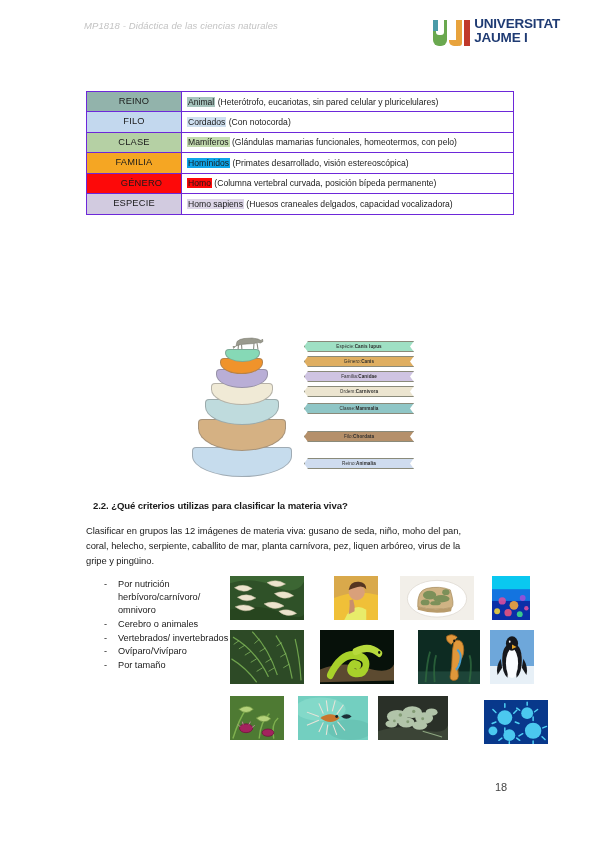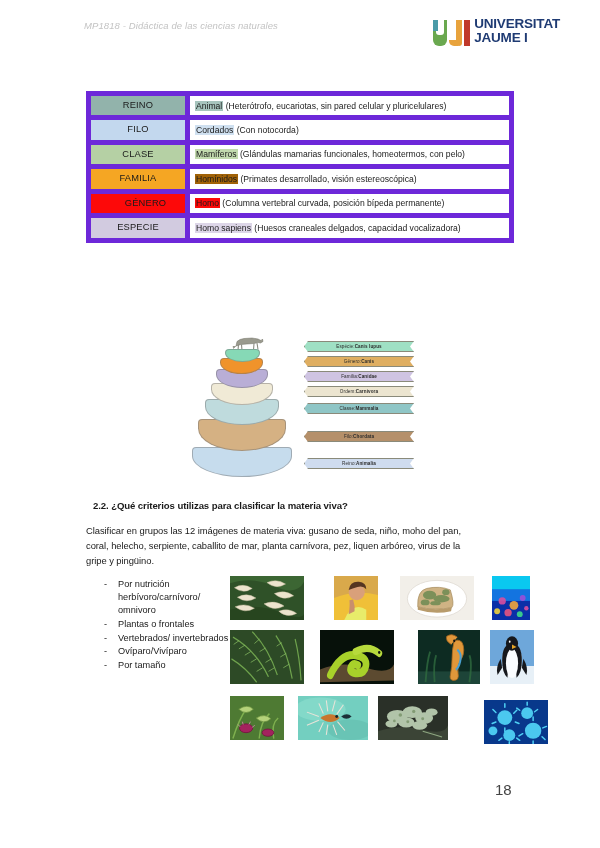--- a/index.html
+++ b/index.html
@@ -105,21 +105,21 @@
   .taxo-table {
     position: absolute;
     left: 86px;
     top: 91px;
     width: 428px;
     border-collapse: collapse;
     table-layout: fixed;
     font-size: 8.6px;
   }
   .taxo-table td {
-    border: 5px solid #6d28d9;
+    border: 1px solid #6d28d9;
     padding: 3px 5px;
     vertical-align: middle;
     line-height: 1.45;
   }
   .taxo-rank {
     width: 84px;
     text-align: center;
     font-size: 9.3px;
     letter-spacing: 0.2px;
   }
@@ -223,21 +223,21 @@
     overflow: hidden;
     background: #dfe3e0;
   }
   .photo > svg { display: block; width: 100%; height: 100%; }
 
   
   .page-number {
     position: absolute;
     left: 495px;
     top: 781px;
-    font-size: 15px;
+    font-size: 11px;
     color: #444444;
   }
 </style>
 </head>
 <body>
 
 <div class="page-header">
   <div class="course-code">MP1818 - Didáctica de las ciencias naturales</div>
   <div class="uji-logo">
     <div class="uji-mark">
@@ -261,21 +261,21 @@
       <tr>
         <td class="taxo-rank" style="background: rgb(195, 216, 238);">FILO</td>
         <td class="taxo-desc"><span class="taxo-name" style="background: rgb(207, 224, 240);">Cordados</span><span> (Con notocorda)</span></td>
       </tr>
       <tr>
         <td class="taxo-rank" style="background: rgb(181, 208, 164);">CLASE</td>
         <td class="taxo-desc"><span class="taxo-name" style="background: rgb(194, 218, 174);">Mamíferos</span><span> (Glándulas mamarias funcionales, homeotermos, con pelo)</span></td>
       </tr>
       <tr>
         <td class="taxo-rank" style="background: rgb(245, 166, 35);">FAMILIA</td>
-        <td class="taxo-desc"><span class="taxo-name" style="background: #a16207;">Homínidos</span><span> (Primates desarrollado, visión estereoscópica)</span></td>
+        <td class="taxo-desc"><span class="taxo-name" style="background: #0ea5e9;">Homínidos</span><span> (Primates desarrollado, visión estereoscópica)</span></td>
       </tr>
       <tr>
         <td class="taxo-rank" style="background: rgb(253, 9, 9); padding-left: 20px;">GÉNERO</td>
         <td class="taxo-desc"><span class="taxo-name" style="background: rgb(253, 9, 9);">Homo</span><span> (Columna vertebral curvada, posición bípeda permanente)</span></td>
       </tr>
       <tr>
         <td class="taxo-rank" style="background: rgb(210, 203, 224);">ESPECIE</td>
         <td class="taxo-desc"><span class="taxo-name" style="background: rgb(221, 214, 232);">Homo sapiens</span><span> (Huesos craneales delgados, capacidad vocalizadora)</span></td>
       </tr>
     </tbody>
@@ -331,21 +331,21 @@
 <div class="section-heading">2.2. ¿Qué criterios utilizas para clasificar la materia viva?</div>
 <div class="section-body">Clasificar en grupos las 12 imágenes de materia viva: gusano de seda, niño, moho del pan, coral, helecho, serpiente, caballito de mar, planta carnívora, pez, liquen arbóreo, virus de la gripe y pingüino.</div>
 
 <div class="criteria-list" id="criteria-list">
     <div class="criteria-item">
       <span class="criteria-dash">-</span>
       <span>Por nutrición herbívoro/carnívoro/ omnivoro</span>
     </div>
     <div class="criteria-item">
       <span class="criteria-dash">-</span>
-      <span>Plantas o frontales</span>
+      <span>Cerebro o animales</span>
     </div>
     <div class="criteria-item">
       <span class="criteria-dash">-</span>
       <span>Vertebrados/ invertebrados</span>
     </div>
     <div class="criteria-item">
       <span class="criteria-dash">-</span>
       <span>Ovíparo/Vivíparo</span>
     </div>
     <div class="criteria-item">

